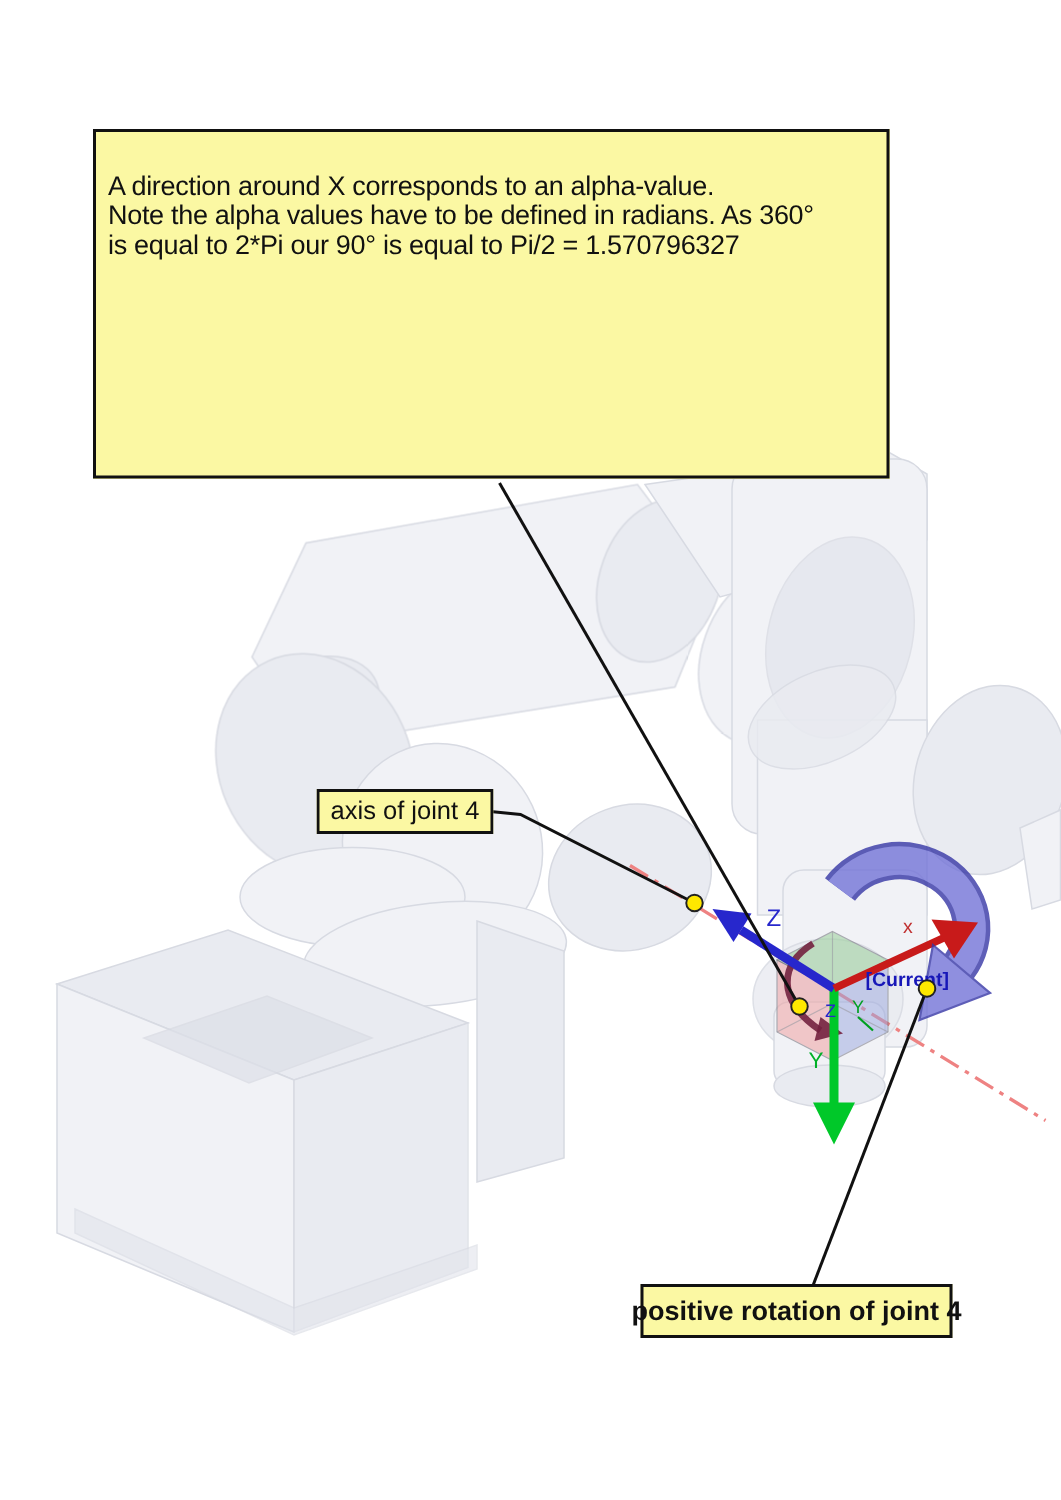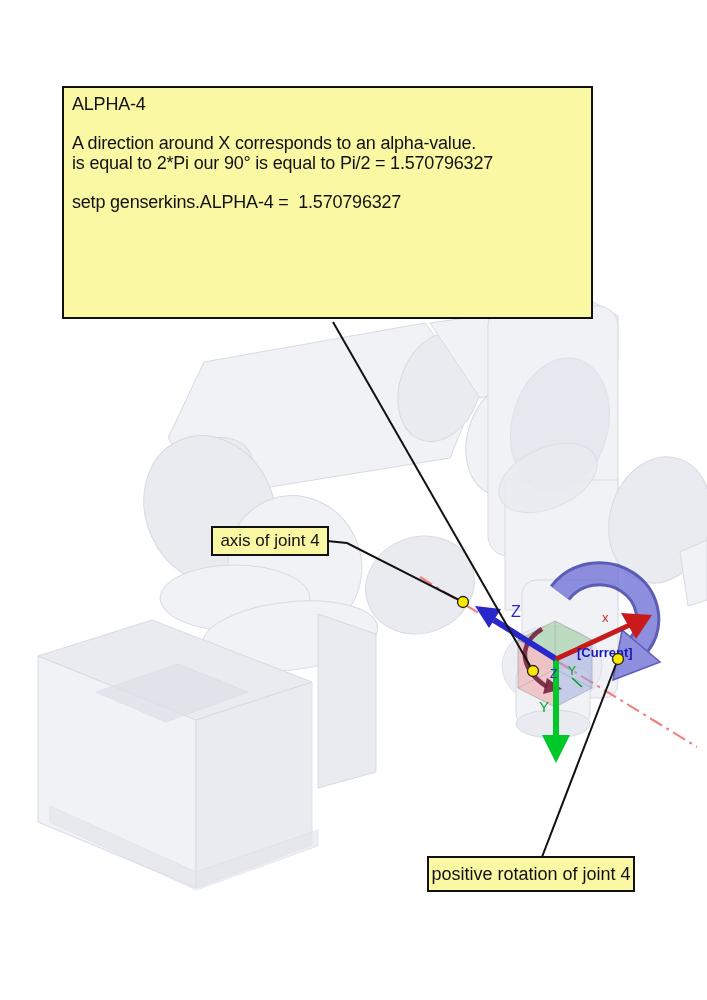--- a/index.html
+++ b/index.html
@@ -7,21 +7,21 @@
          font-family:"Liberation Sans",sans-serif;color:#111;}
   #scene{position:absolute;left:0;top:0;}
   .notebox{position:absolute;left:62px;top:86px;width:519px;height:222px;
            background:var(--c-note_fill,#FBF8A3);border:2px solid #111;
            padding:7px 0 0 8px;font-size:18px;line-height:19.7px;letter-spacing:-0.2px;}
   .notebox .ln{white-space:pre;}
   .spacer{height:19.7px;}
   .callout{position:absolute;background:var(--c-note_fill,#FBF8A3);border:2px solid #111;
            display:flex;align-items:center;justify-content:center;white-space:pre;text-align:right;}
   #callout-axis{left:211px;top:526px;width:114px;height:26px;font-size:17px;}
-  #callout-rotation{left:427px;top:856px;width:204px;height:32px;font-size:18px;}
+  #callout-rotation{left:427px;top:856px;width:204px;height:32px;font-size:18px;font-weight:bold;}
   svg text{font-family:"Liberation Sans",sans-serif;}
 </style>
 </head>
 <body>
 
 <div id="stage">
 
   <svg id="scene" width="707" height="1000" viewBox="0 0 707 1000">
 
     <g opacity="0.62" stroke="#BFC3D0" stroke-width="1">
@@ -108,24 +108,23 @@
     <line x1="618" y1="659" x2="542" y2="857" stroke="#111" stroke-width="2"></line>
 
     <g stroke="#222" stroke-width="1.3">
       <circle cx="463" cy="602" r="5.5" style="fill:var(--c-marker_dot,#FFE800)"></circle>
       <circle cx="533" cy="671" r="5.5" style="fill:var(--c-marker_dot,#FFE800)"></circle>
       <circle cx="618" cy="659" r="5.5" style="fill:var(--c-marker_dot,#FFE800)"></circle>
     </g>
   </svg>
 
   <div class="notebox">
-    <div class="ln">ALPHA-4</div>
     <div class="spacer"></div>
     <div class="ln">A direction around X corresponds to an alpha-value.</div>
+    <div class="ln">Note the alpha values have to be defined in radians. As 360°</div>
     <div class="ln">is equal to 2*Pi our 90° is equal to Pi/2 = 1.570796327</div>
     <div class="spacer"></div>
-    <div class="ln">setp genserkins.ALPHA-4 =  1.570796327</div>
   </div>
 
   <div class="callout" id="callout-axis">axis of joint 4</div>
   <div class="callout" id="callout-rotation">positive rotation of joint 4</div>
 
 </div>
 
 </body></html>

